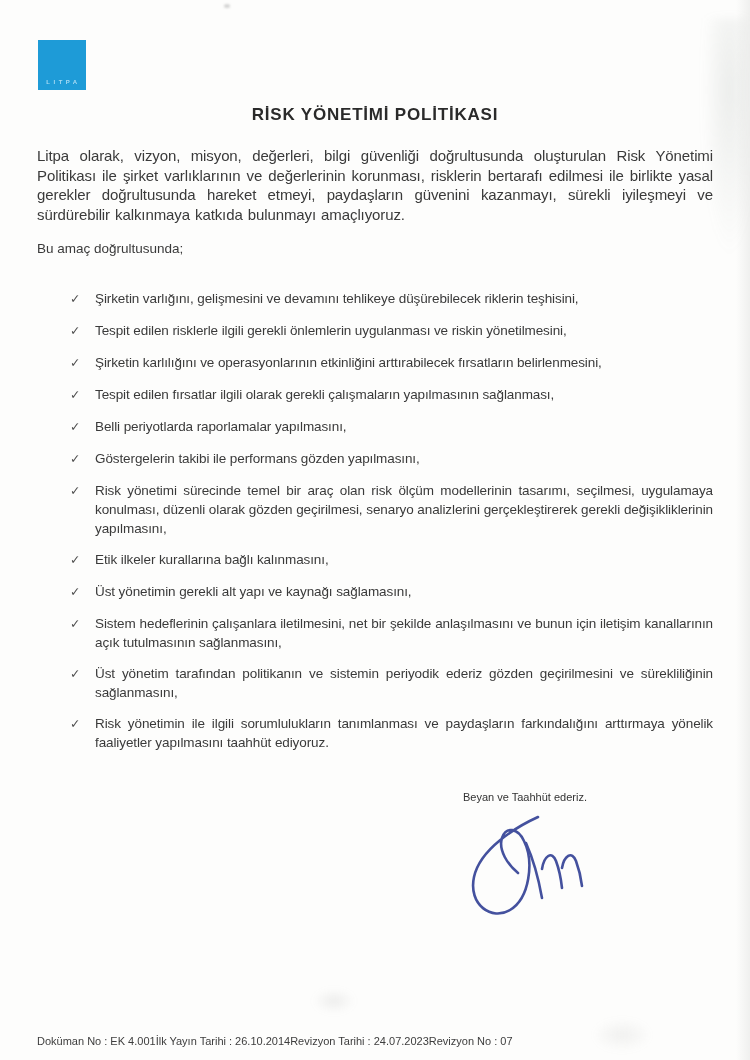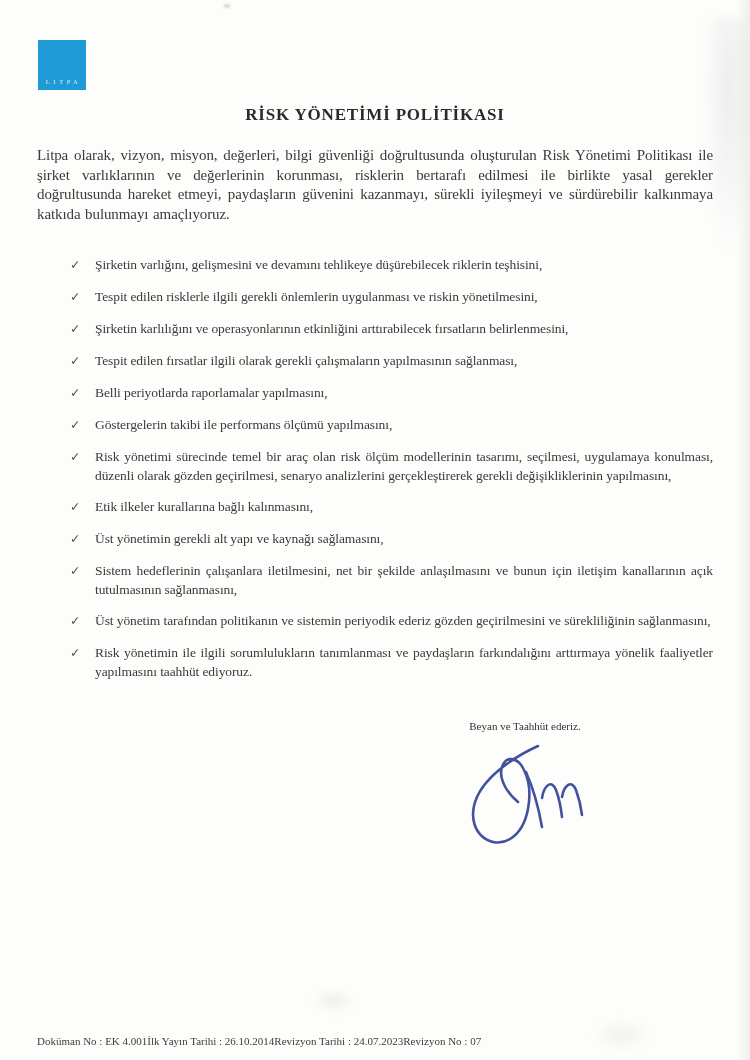--- a/index.html
+++ b/index.html
@@ -1,21 +1,21 @@
 <!DOCTYPE html>
 <html><head>
 <meta charset="utf-8">
 <style>
   html, body { margin: 0; padding: 0; background: #ffffff; }
   .page {
     position: relative;
     width: 750px;
     height: 1060px;
     background: #fdfdfc;
-    font-family: Liberation Serif, serif;
+    font-family: Liberation Sans, sans-serif;
     color: #3a3a3a;
     overflow: hidden;
   }
   
   .logo {
     position: absolute;
     left: 38px; top: 40px;
     width: 48px; height: 50px;
     background: #1e9bd7;
     display: flex;
@@ -160,20 +160,21 @@
   <div class="speck-top"></div>
   <div class="smudge-bottom"></div>
   <div class="smudge-footer-right"></div>
 
   <div class="content">
 
     <h1 class="title">RİSK YÖNETİMİ POLİTİKASI</h1>
 
     <p class="intro">Litpa olarak, vizyon, misyon, değerleri, bilgi güvenliği doğrultusunda oluşturulan Risk Yönetimi Politikası ile şirket varlıklarının ve değerlerinin korunması, risklerin bertarafı edilmesi ile birlikte yasal gerekler doğrultusunda hareket etmeyi, paydaşların güvenini kazanmayı, sürekli iyileşmeyi ve sürdürebilir kalkınmaya katkıda bulunmayı amaçlıyoruz.</p>
 
+    <p class="lead">Bu amaç doğrultusunda;</p>
 
     <ul class="bullets">
       <li class="bullet">
         <span class="check">✓</span>
         <span class="btext">Şirketin varlığını, gelişmesini ve devamını tehlikeye düşürebilecek riklerin teşhisini,</span>
       </li>
       <li class="bullet">
         <span class="check">✓</span>
         <span class="btext">Tespit edilen risklerle ilgili gerekli önlemlerin uygulanması ve riskin yönetilmesini,</span>
       </li>
@@ -184,21 +185,21 @@
       <li class="bullet">
         <span class="check">✓</span>
         <span class="btext">Tespit edilen fırsatlar ilgili olarak gerekli çalışmaların yapılmasının sağlanması,</span>
       </li>
       <li class="bullet">
         <span class="check">✓</span>
         <span class="btext">Belli periyotlarda raporlamalar yapılmasını,</span>
       </li>
       <li class="bullet">
         <span class="check">✓</span>
-        <span class="btext">Göstergelerin takibi ile performans ölçümü yapılmasını,</span>
+        <span class="btext">Göstergelerin takibi ile performans gözden yapılmasını,</span>
       </li>
       <li class="bullet">
         <span class="check">✓</span>
         <span class="btext">Risk yönetimi sürecinde temel bir araç olan risk ölçüm modellerinin tasarımı, seçilmesi, uygulamaya konulması, düzenli olarak gözden geçirilmesi, senaryo analizlerini gerçekleştirerek gerekli değişikliklerinin yapılmasını,</span>
       </li>
       <li class="bullet">
         <span class="check">✓</span>
         <span class="btext">Etik ilkeler kurallarına bağlı kalınmasını,</span>
       </li>
       <li class="bullet">

